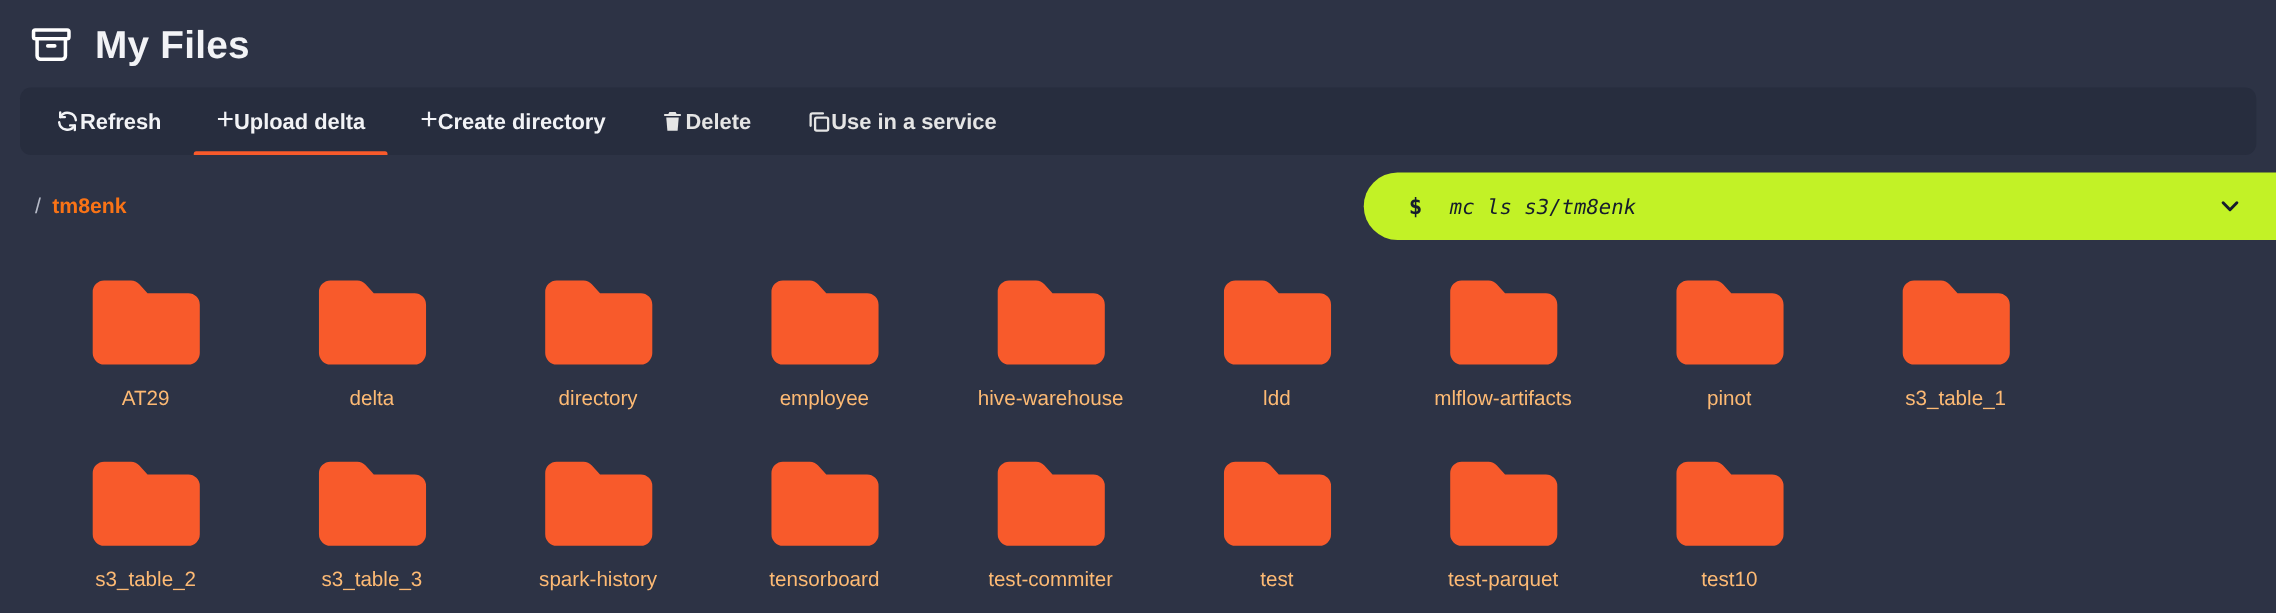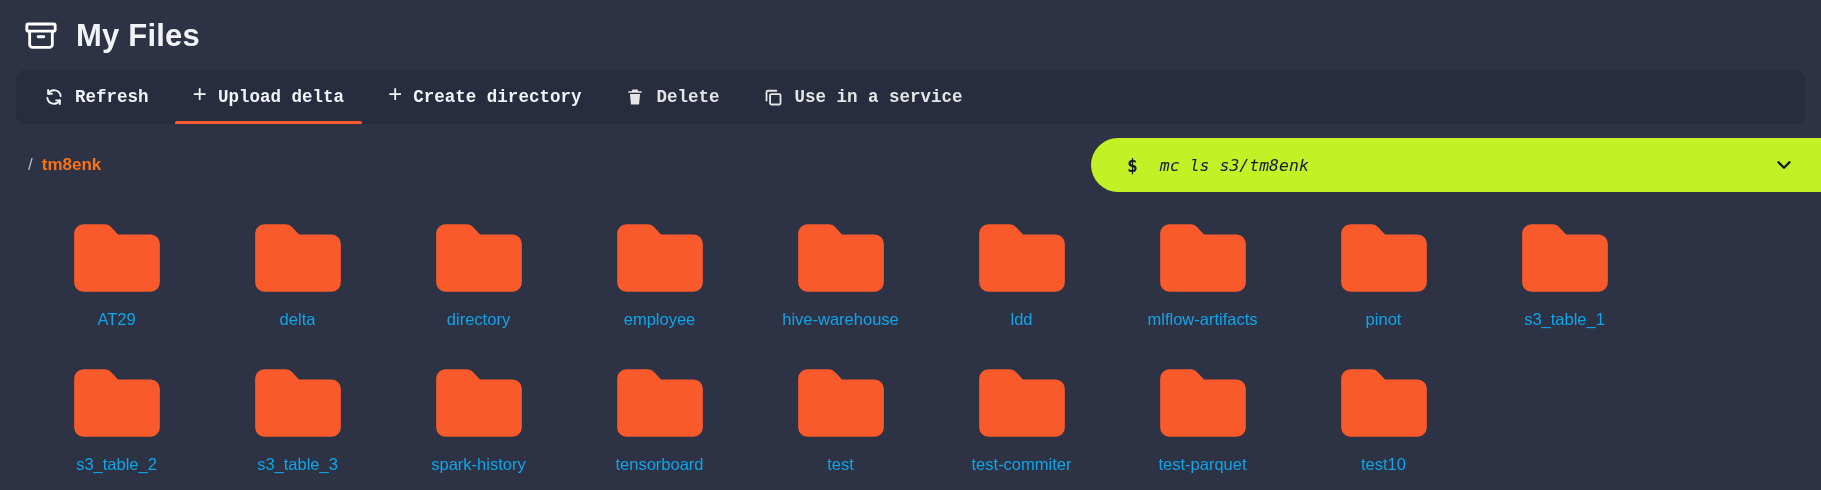--- a/index.html
+++ b/index.html
@@ -32,26 +32,25 @@
     background: #272d3e;
     border-radius: 9px;
     display: flex;
     align-items: stretch;
     padding: 0 6px;
   }
   .tb-btn {
     position: relative;
     display: flex;
     align-items: center;
-    gap: 11px;
     padding: 0 22px;
     background: none;
     border: none;
     color: #f2f3f6;
-    font-family: Liberation Mono, monospace;
+    font-family: Liberation Sans, sans-serif;
     font-size: 17.5px;
     font-weight: 700;
     cursor: pointer;
     white-space: nowrap;
   }
   .tb-btn .ico { width: 20px; height: 20px; display: inline-flex; }
   .tb-btn.active .underline {
     position: absolute;
     left: 4px; right: 4px; bottom: 0;
     height: 3px;
@@ -115,21 +114,21 @@
   .folder-cell {
     display: flex;
     flex-direction: column;
     align-items: center;
     gap: 12px;
     cursor: pointer;
   }
   .folder-cell .folder-ico { width: 102px; height: 80px; display: inline-flex; }
   .folder-cell .folder-label {
     font-size: 16.5px;
-    color: #0ea5e9;
+    color: #fdba74;
     text-align: center;
     max-width: 175px;
     overflow: hidden;
     text-overflow: ellipsis;
     white-space: nowrap;
   }
 </style>
 </head>
 <body>
 
@@ -325,32 +324,32 @@
     </span>
     <span class="folder-label">tensorboard</span>
   </div>
 
   <div class="folder-cell">
     <span class="folder-ico">
       <svg viewBox="0 0 50 39" width="102" height="80">
         <path d="M4 7.5 a4.5 4.5 0 0 1 4.5-4.5 h10.5 a4.5 4.5 0 0 1 3.3 1.5 L25.5 8 H41.5 a4.5 4.5 0 0 1 4.5 4.5 V31.5 a4.5 4.5 0 0 1-4.5 4.5 H8.5 A4.5 4.5 0 0 1 4 31.5 Z" fill="#f85a2b"></path>
       </svg>
     </span>
+    <span class="folder-label">test-commiter</span>
+  </div>
+
+  <div class="folder-cell">
+    <span class="folder-ico">
+      <svg viewBox="0 0 50 39" width="102" height="80">
+        <path d="M4 7.5 a4.5 4.5 0 0 1 4.5-4.5 h10.5 a4.5 4.5 0 0 1 3.3 1.5 L25.5 8 H41.5 a4.5 4.5 0 0 1 4.5 4.5 V31.5 a4.5 4.5 0 0 1-4.5 4.5 H8.5 A4.5 4.5 0 0 1 4 31.5 Z" fill="#f85a2b"></path>
+      </svg>
+    </span>
     <span class="folder-label">test</span>
   </div>
 
-  <div class="folder-cell">
-    <span class="folder-ico">
-      <svg viewBox="0 0 50 39" width="102" height="80">
-        <path d="M4 7.5 a4.5 4.5 0 0 1 4.5-4.5 h10.5 a4.5 4.5 0 0 1 3.3 1.5 L25.5 8 H41.5 a4.5 4.5 0 0 1 4.5 4.5 V31.5 a4.5 4.5 0 0 1-4.5 4.5 H8.5 A4.5 4.5 0 0 1 4 31.5 Z" fill="#f85a2b"></path>
-      </svg>
-    </span>
-    <span class="folder-label">test-commiter</span>
-  </div>
-
 
   <div class="folder-cell">
     <span class="folder-ico">
       <svg viewBox="0 0 50 39" width="102" height="80">
         <path d="M4 7.5 a4.5 4.5 0 0 1 4.5-4.5 h10.5 a4.5 4.5 0 0 1 3.3 1.5 L25.5 8 H41.5 a4.5 4.5 0 0 1 4.5 4.5 V31.5 a4.5 4.5 0 0 1-4.5 4.5 H8.5 A4.5 4.5 0 0 1 4 31.5 Z" fill="#f85a2b"></path>
       </svg>
     </span>
     <span class="folder-label">test-parquet</span>
   </div>
 

